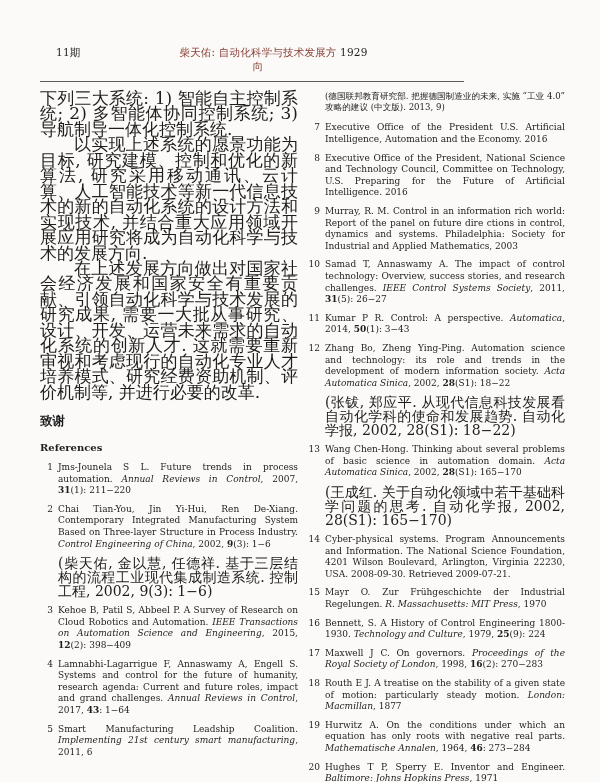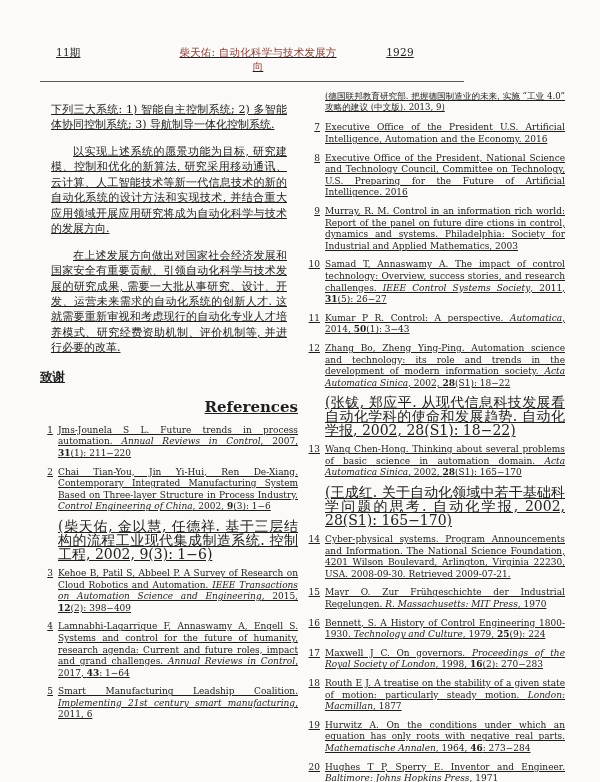--- a/index.html
+++ b/index.html
@@ -4,45 +4,44 @@
 <style>
   html,body{margin:0;padding:0;background:#fbfaf8;}
   .page{
     position:relative;
     width:492px;height:782px;
     box-sizing:border-box;
     background:#fbfaf8;
     color:#1d1d1d;
     font-family:"DejaVu Serif","Liberation Serif",serif;
     padding:46px 28px 8px 40px;
-    text-decoration:underline;
   }
   .hdr{
     display:flex;align-items:baseline;
     font-size:10.5px;letter-spacing:.2px;
     padding:0 4px 7px 16px;
   }
   .hdr-issue{width:120px;flex:none;}
   .hdr-title{flex:1;text-align:center;}
-  .hdr-page{width:120px;flex:none;text-align:center;}
+  .hdr-page{width:120px;flex:none;text-align:left;}
   .hdr-rule{border-top:1.2px solid #5a5a58;margin:0 0 9px 0;}
   .cols{display:flex;gap:9px;}
   .col{width:258px;flex:none;}
   .para{
-    margin:11px;font-size:11px;line-height:15.45px;
+    margin:0;font-size:17px;line-height:15.45px;
     text-align:justify;
   }
   .para.indent{text-indent:2em;}
   .ack-h{
     font-weight:bold;font-size:12.5px;
     margin:13px 0 8px 0;
     font-family:"DejaVu Sans","Liberation Sans",sans-serif;
   }
   .refs-h{
-    font-weight:bold;font-size:15px;text-align:right;
+    font-weight:bold;font-size:10px;text-align:left;
     margin:12px 0 9px 0;
   }
   .ref{
     display:flex;
     font-size:9px;line-height:11.6px;
     margin-bottom:7px;
     text-align:justify;
   }
   .ref-num{width:13px;flex:none;text-align:right;margin-right:5px;}
   .ref-body{flex:1;}

